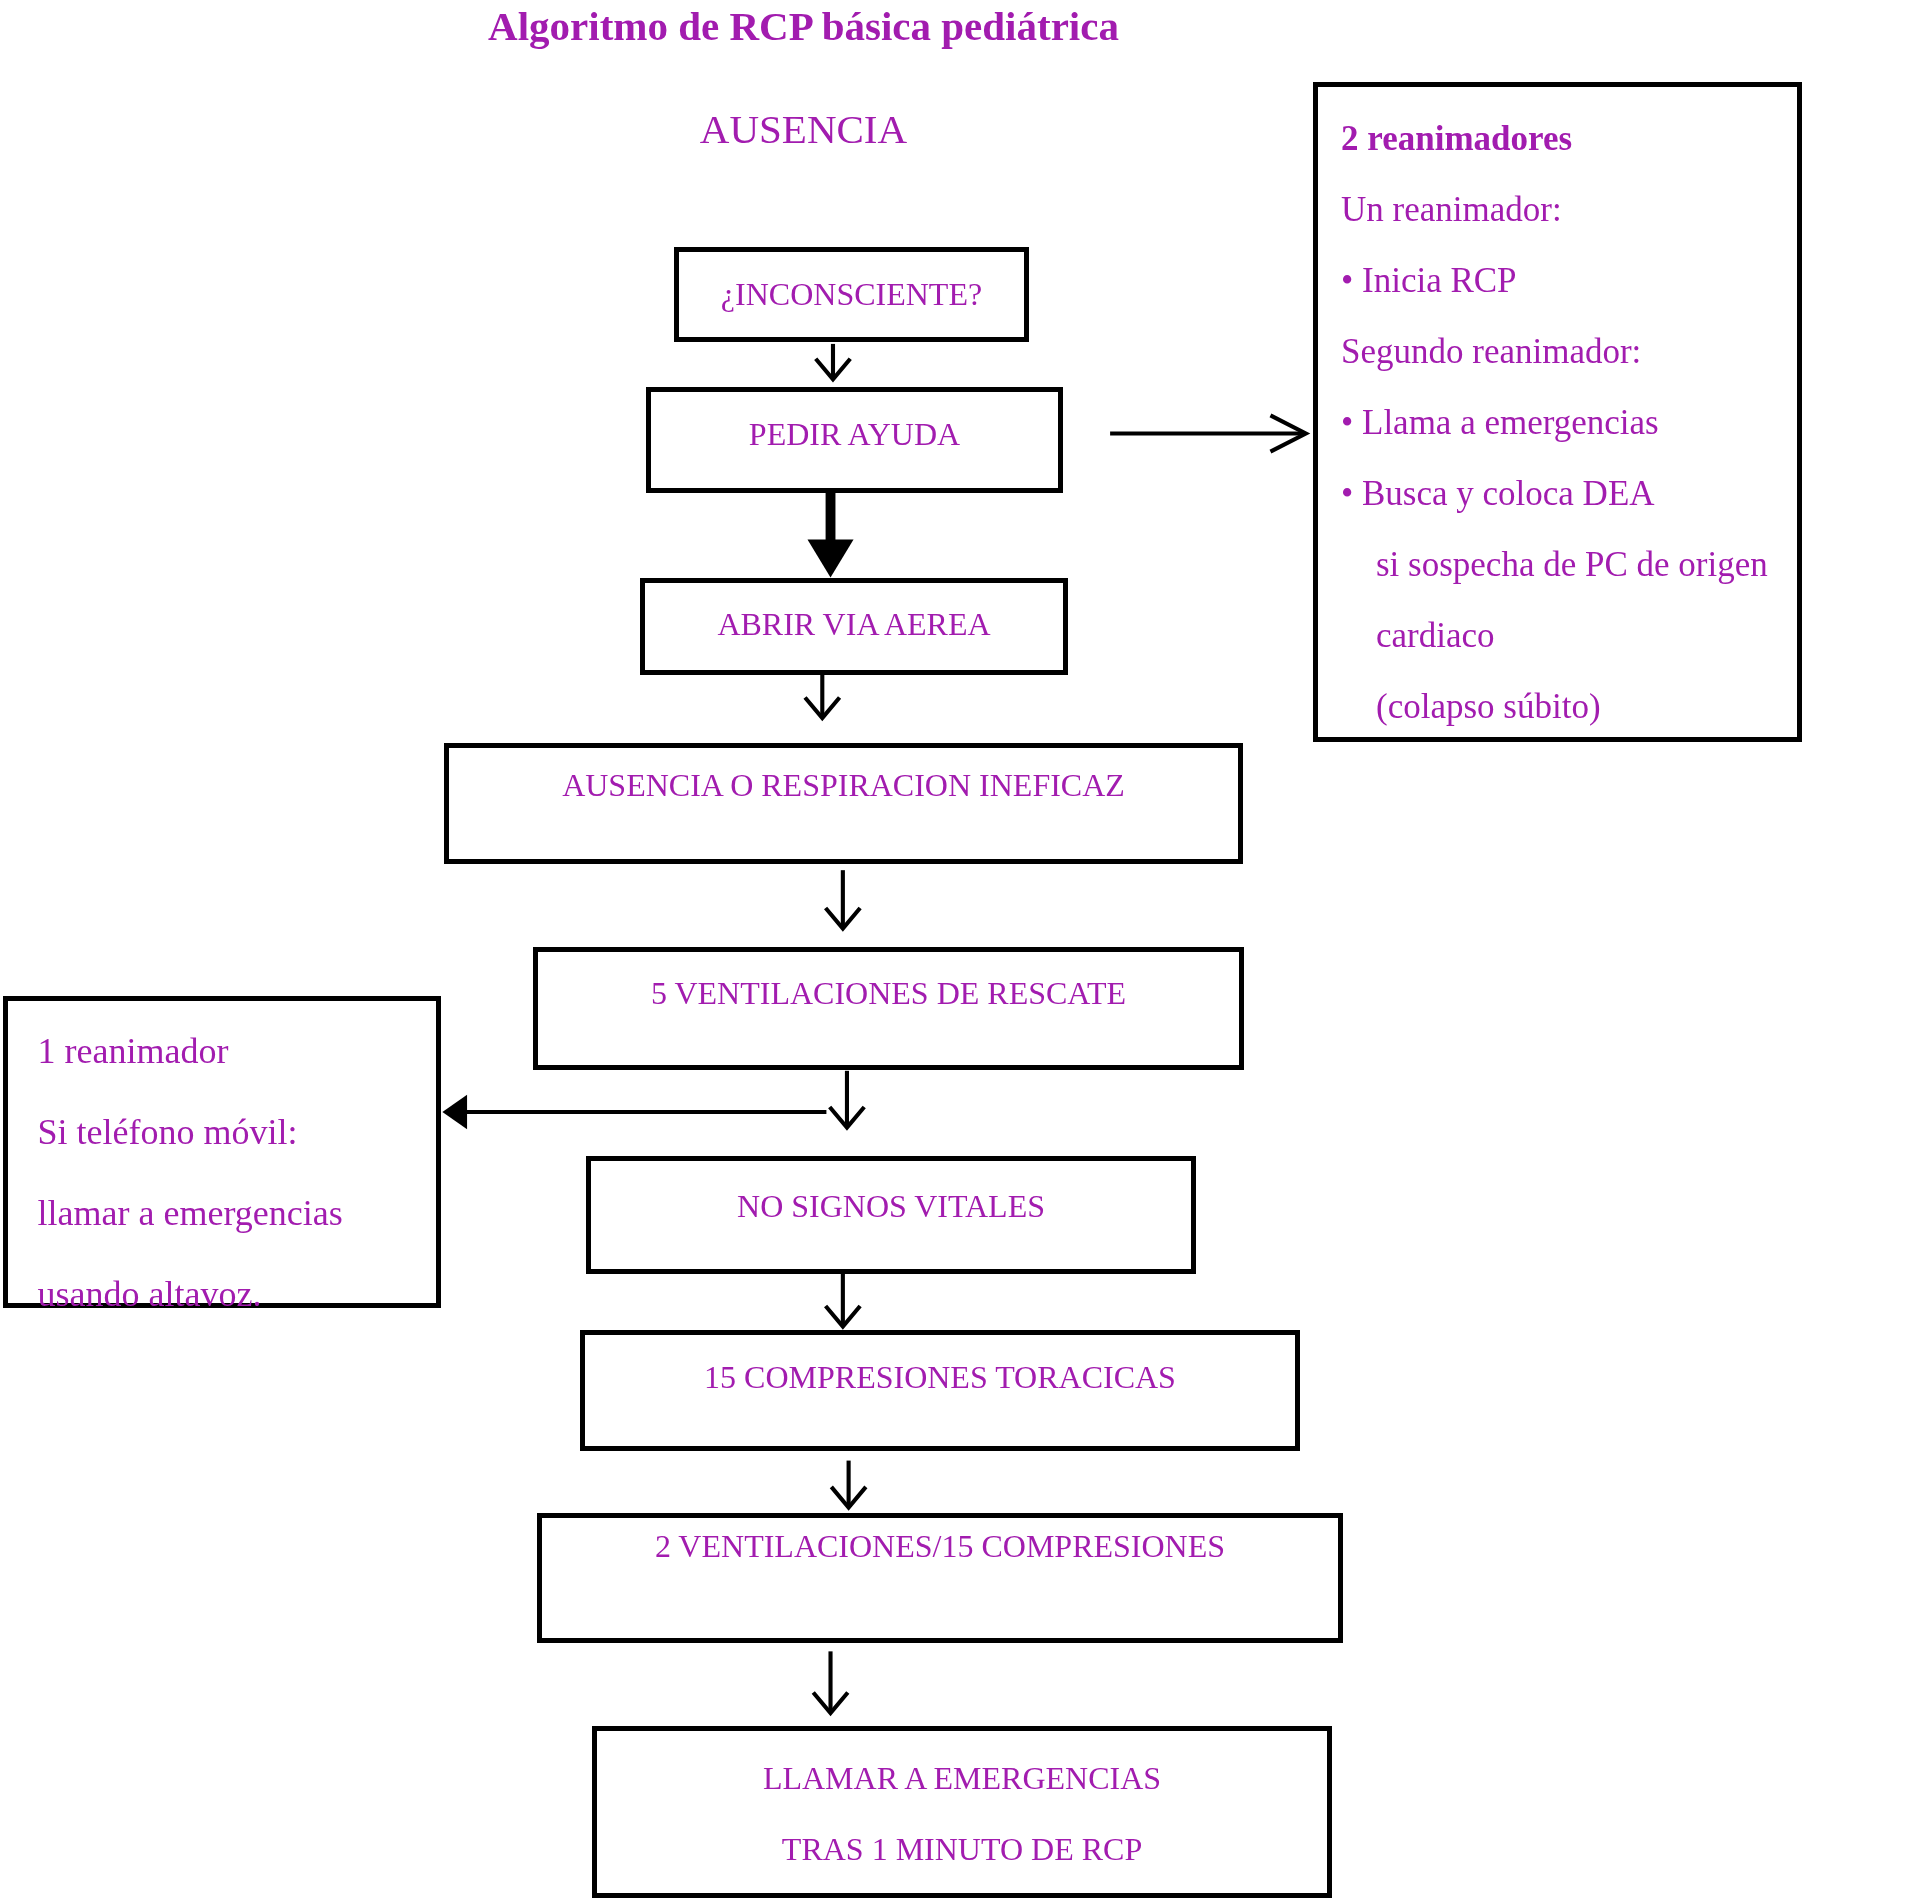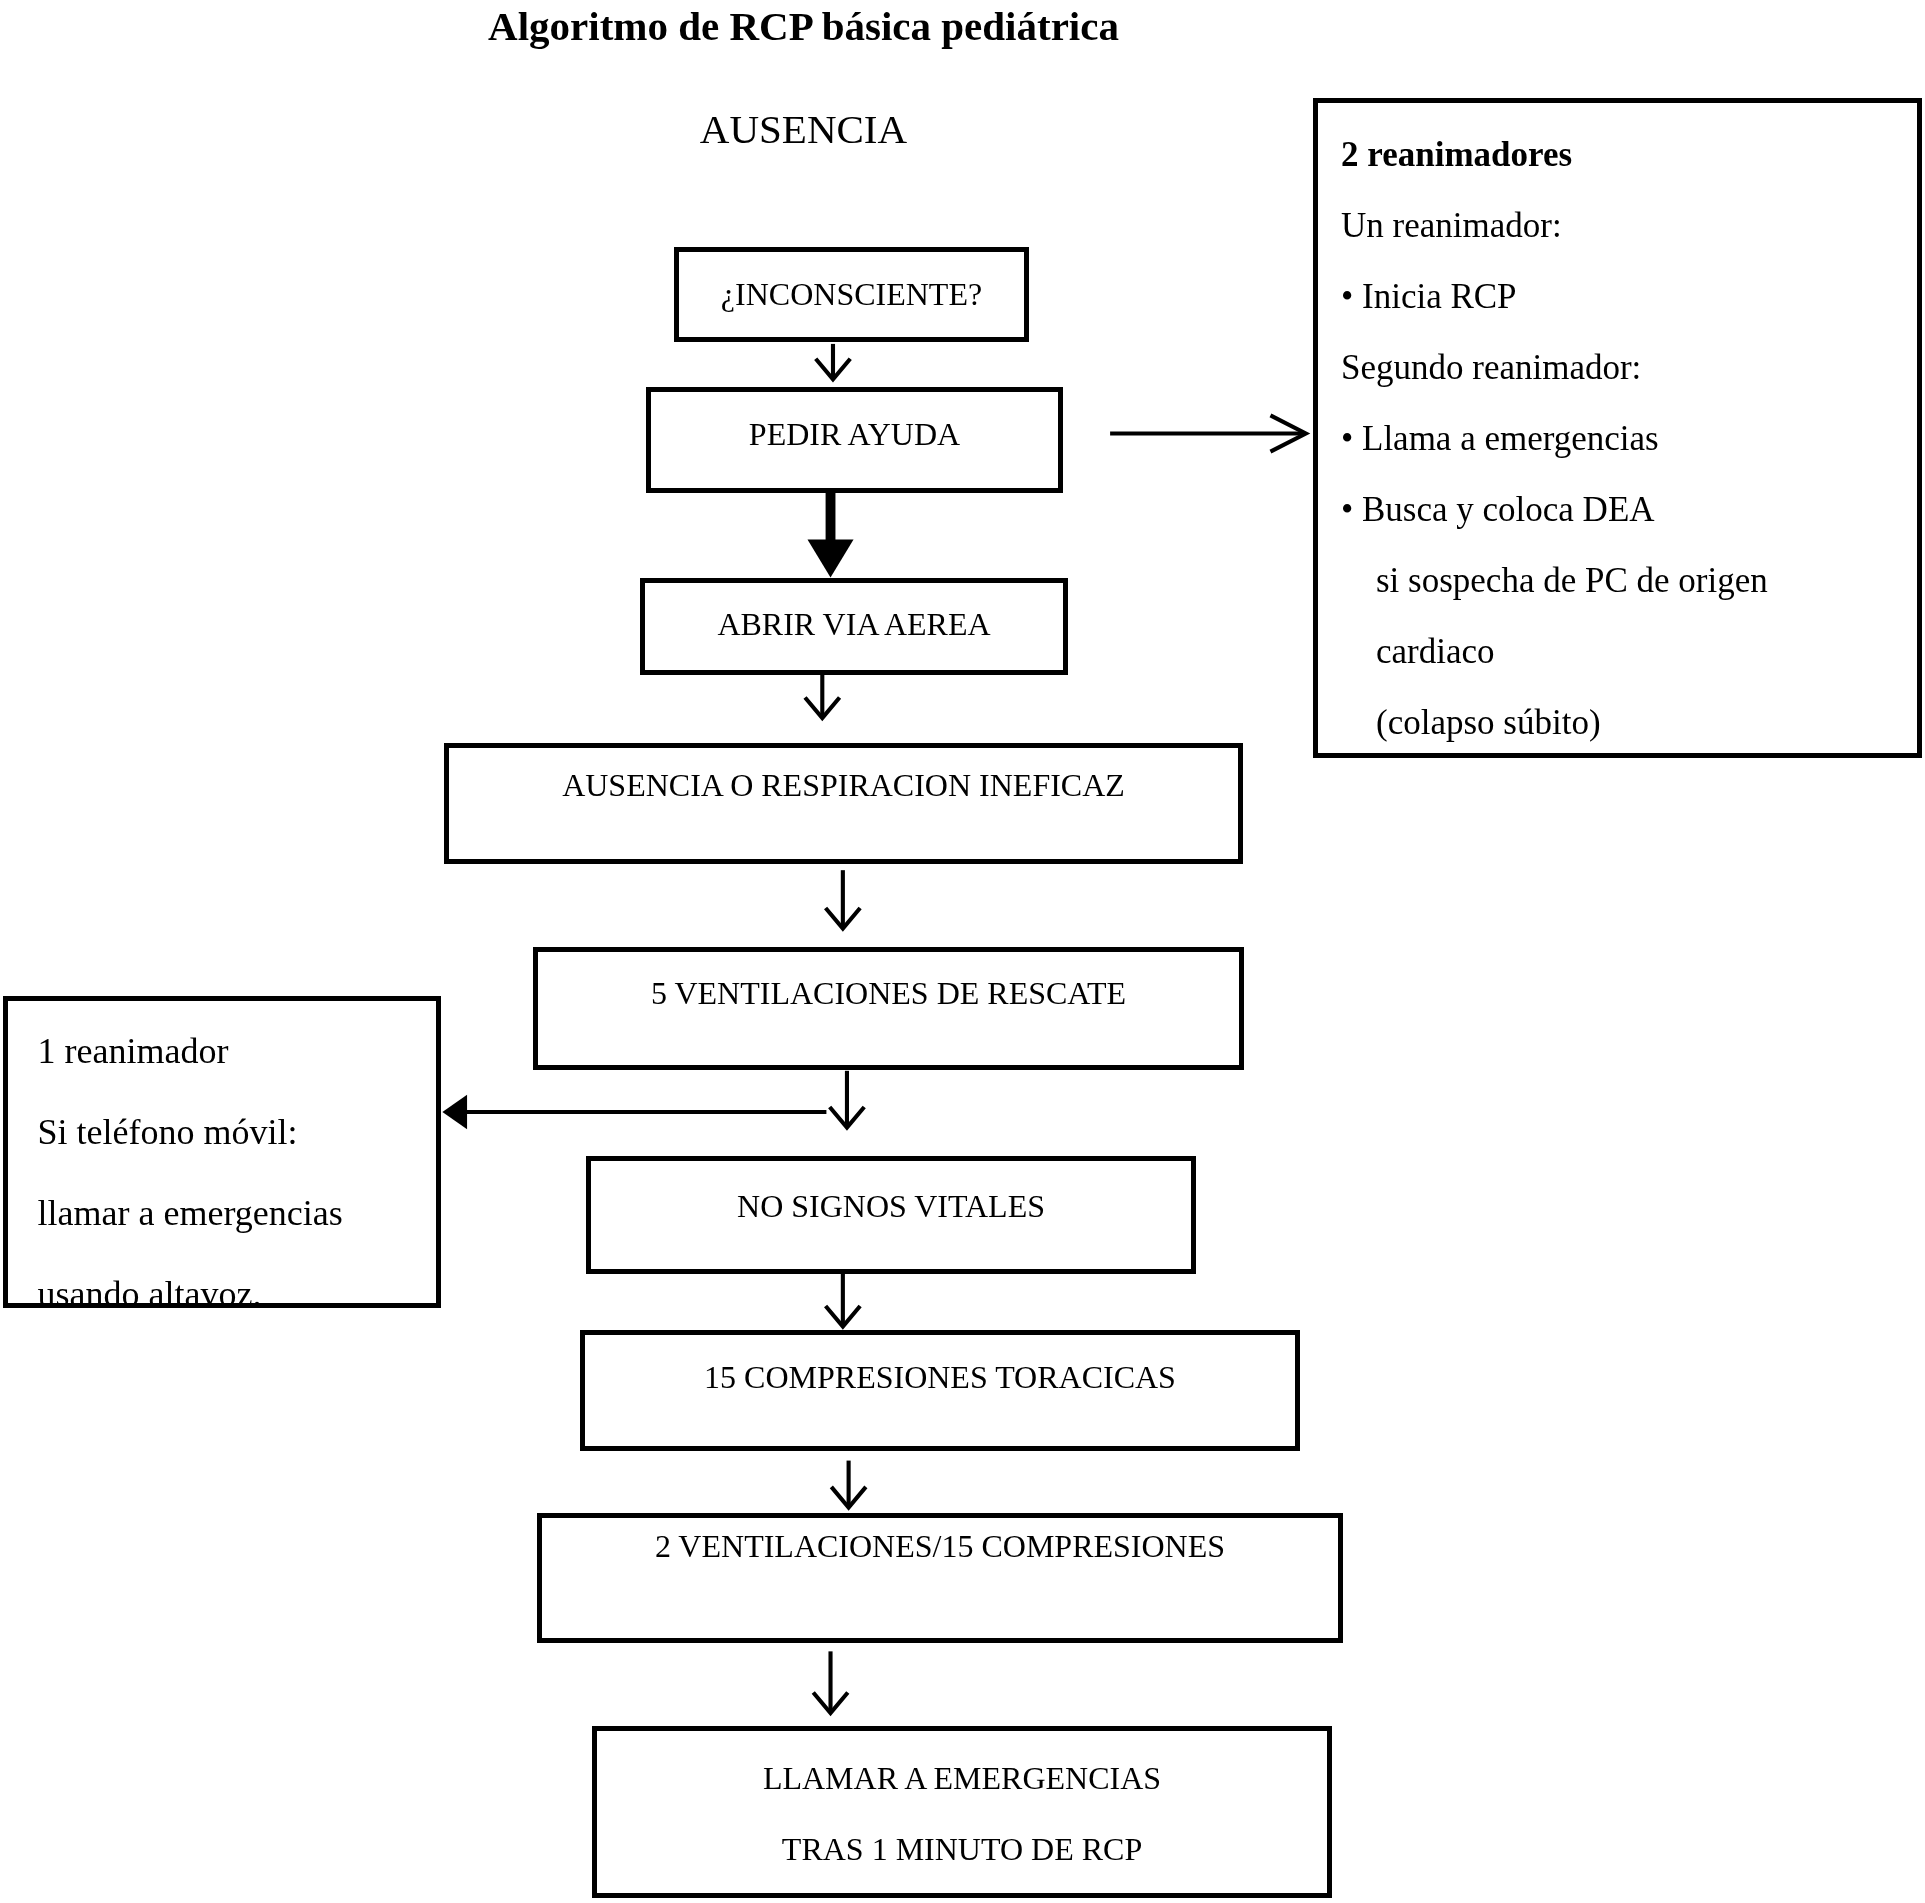--- a/index.html
+++ b/index.html
@@ -6,21 +6,21 @@
     margin: 0;
     padding: 0;
     background: #ffffff;
   }
   .canvas {
     position: relative;
     width: 1925px;
     height: 1904px;
     background: #ffffff;
     font-family: "Liberation Serif", "DejaVu Serif", serif;
-    color: #000000;
+    color: #a21caf;
     overflow: hidden;
   }
   .arrow-layer {
     position: absolute;
     left: 0;
     top: 0;
     width: 1925px;
     height: 1904px;
   }
   .page-title {
@@ -63,25 +63,24 @@
   #box-llamar .lbl + .lbl { margin-top: 28px; text-align: center; }
 
   .side-box {
     position: absolute;
     box-sizing: border-box;
     border: 5px solid #000000;
     background: #ffffff;
     text-align: left;
   }
   #box-two-rescuers {
-    left: 1313px; top: 82px; width: 609px; height: 660px;
+    left: 1313px; top: 82px; width: 489px; height: 660px;
     padding: 16.4px 8.2px 0 23px;
     font-size: 35px;
     line-height: 71px;
-    margin-top: 16px;
   }
   #box-two-rescuers .note-title { font-weight: bold; }
   #box-two-rescuers .cont { padding-left: 35px; }
   #box-one-rescuer {
     left: 2.5px; top: 996px; width: 438px; height: 312px;
     padding: 10px 8.2px 0 30px;
     font-size: 36px;
     line-height: 81px;
   }
 </style>

